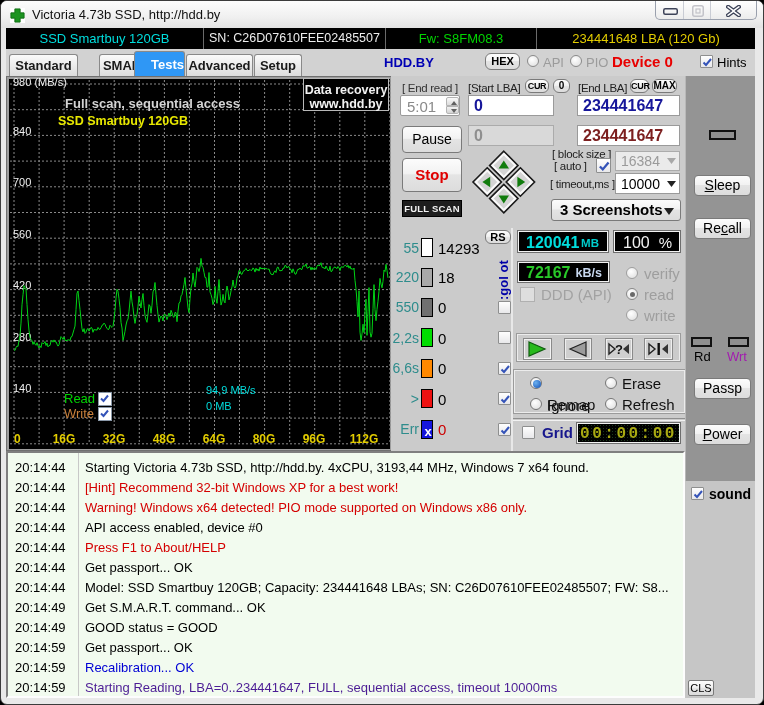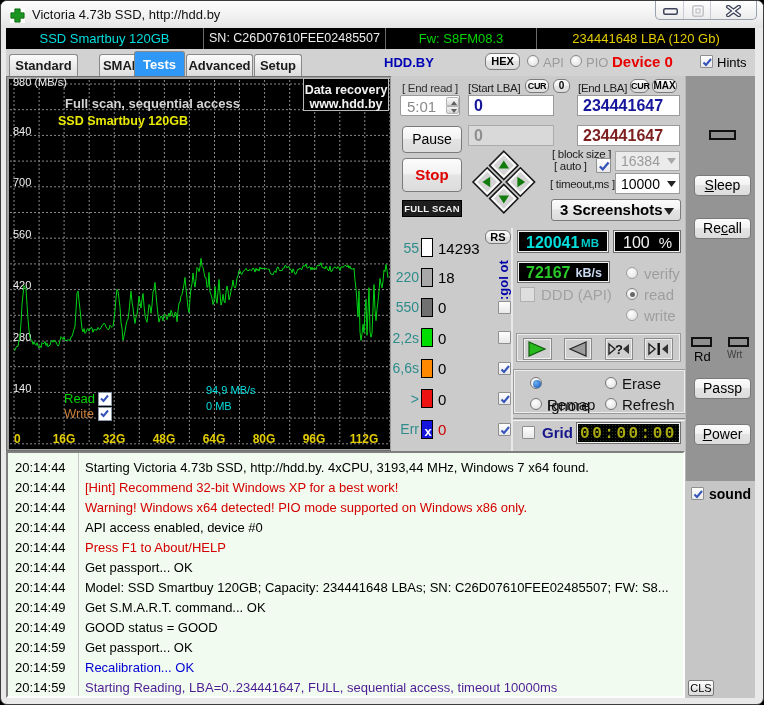--- a/index.html
+++ b/index.html
@@ -53,21 +53,21 @@
 <div id="content">
 <div id="infobar">
  <div class="cell" style="left:0;width:198px;color:#00dede;">SSD Smartbuy 120GB</div>
  <div class="cell" style="left:198px;width:182px;color:#ededed;font-size:12.5px;">SN: C26D07610FEE02485507</div>
  <div class="cell" style="left:380px;width:151px;color:#00d400;">Fw: S8FM08.3</div>
  <div class="cell" style="left:531px;width:218px;color:#e3cd00;border-right:none;">234441648 LBA (120 Gb)</div>
 </div>
 <div id="tabrow">
  <div class="tab" style="left:3px;width:69px;line-height:22px;">Standard</div>
  <div class="tab" style="left:73px;width:54px;line-height:22px;margin-left:20px;">SMART</div>
- <div class="tab active" style="left:128px;width:51px;line-height:25px;">Tests</div>
+ <div class="tab active" style="left:128px;width:51px;line-height:25px;text-align:right;">Tests</div>
  <div class="tab" style="left:180px;width:67px;line-height:22px;">Advanced</div>
  <div class="tab" style="left:248px;width:48px;line-height:22px;">Setup</div>
  <div class="abs" style="left:378px;top:6px;font-size:13px;font-weight:bold;color:#0000b4;">HDD.BY</div>
  <div class="btn abs" style="left:479px;top:4px;width:35px;height:17px;font-size:11px;font-weight:bold;line-height:15px;border-radius:6px;">HEX</div>
  <div class="radio" style="left:521px;top:6px;"></div>
  <div class="abs" style="left:537px;top:6px;font-size:13px;color:#9b9b9b;">API</div>
  <div class="radio" style="left:564px;top:6px;"></div>
  <div class="abs" style="left:580px;top:6px;font-size:13px;color:#9b9b9b;">PIO</div>
  <div class="abs" style="left:606px;top:4px;font-size:15px;font-weight:bold;color:#e80000;">Device 0</div>
  <div class="chk" style="left:694px;top:6px;">
@@ -318,21 +318,21 @@
 <div class="abs" style="left:536px;top:396px;font-size:15px;font-weight:bold;color:#16168c;">Grid</div>
 <div class="lcd" style="left:571px;top:395px;width:103px;height:20px;background:#000 radial-gradient(#1c3a1c 0.8px,transparent 0.8px);background-size:3px 3px;text-align:center;"><span style="font-family:'Liberation Mono',monospace;font-size:16px;font-weight:bold;color:#a9a912;letter-spacing:2.5px;line-height:19px;">00:00:00</span></div>
 
 <div class="abs" style="left:679px;top:48px;width:70px;height:405px;background:#949494;border-left:1px solid #b8b8b8;"></div>
 <div class="abs" style="left:703px;top:102px;width:27px;height:10px;background:#8f8f8f;border:2px solid #111;"></div>
 <div class="btn abs" style="left:688px;top:147px;width:57px;height:21px;font-size:14px;line-height:19px;border-radius:4px;"><u>S</u>leep</div>
 <div class="btn abs" style="left:688px;top:190px;width:57px;height:21px;font-size:14px;line-height:19px;border-radius:4px;">Re<u>c</u>all</div>
 <div class="abs" style="left:685px;top:309px;width:21px;height:10px;background:#8f8f8f;border:2px solid #111;"></div>
 <div class="abs" style="left:722px;top:309px;width:21px;height:10px;background:#8f8f8f;border:2px solid #111;"></div>
 <div class="abs" style="left:688px;top:321px;font-size:13px;color:#000;">Rd</div>
-<div class="abs" style="left:721px;top:321px;font-size:10px;color:#404040;text-align:center;">Wrt</div>
+<div class="abs" style="left:721px;top:321px;font-size:13px;color:#a21caf;text-align:center;">Wrt</div>
 <div class="btn abs" style="left:688px;top:350px;width:57px;height:21px;font-size:14px;line-height:19px;border-radius:4px;">Passp</div>
 <div class="btn abs" style="left:688px;top:396px;width:57px;height:21px;font-size:14px;line-height:19px;border-radius:4px;"><u>P</u>ower</div>
 <div class="abs" style="left:679px;top:453px;width:70px;height:217px;background:#c6c6c6;"></div>
 <div class="chk" style="left:685px;top:459px;">
         <svg width="13" height="13" viewBox="0 0 13 13">
           <path d="M2.5 6.5 L5 9 L10 3" fill="none" stroke="#3453b8" stroke-width="2"></path>
         </svg>
       </div>
 <div class="abs" style="left:703px;top:458px;font-size:14px;font-weight:bold;color:#000;">sound</div>
 <div class="btn abs" style="left:682px;top:652px;width:26px;height:16px;font-size:11px;line-height:14px;border-radius:2px;">CLS</div>

